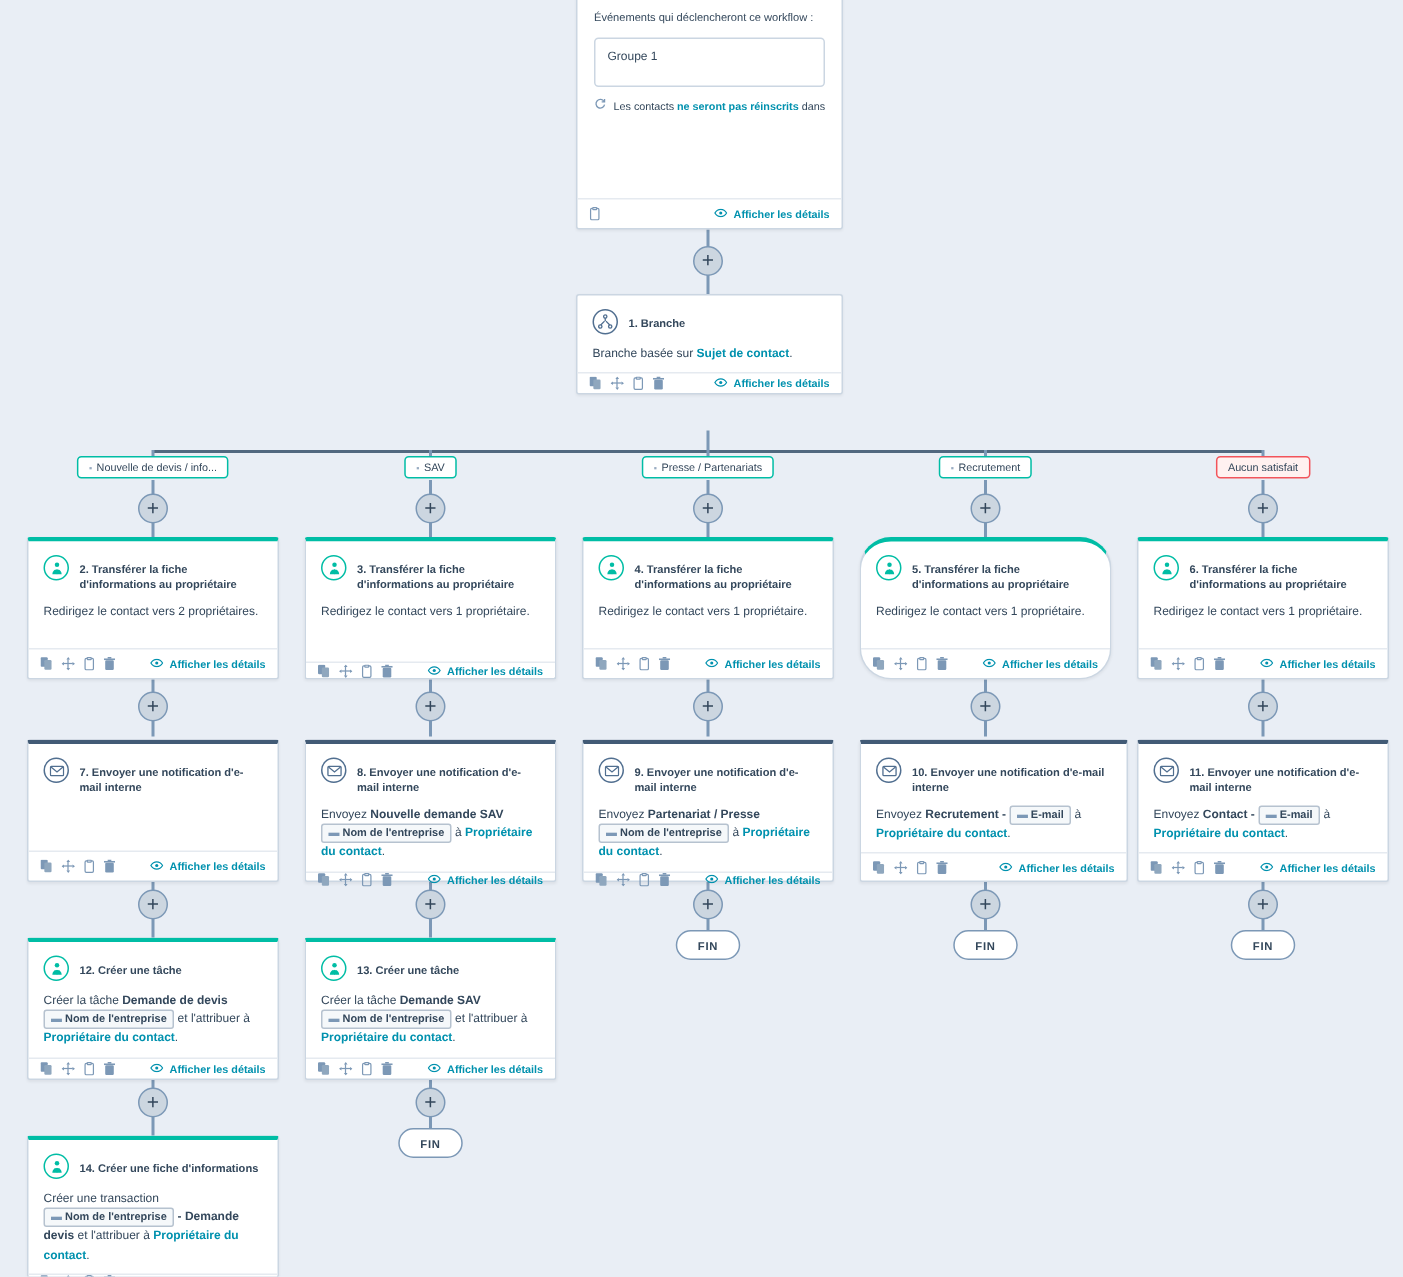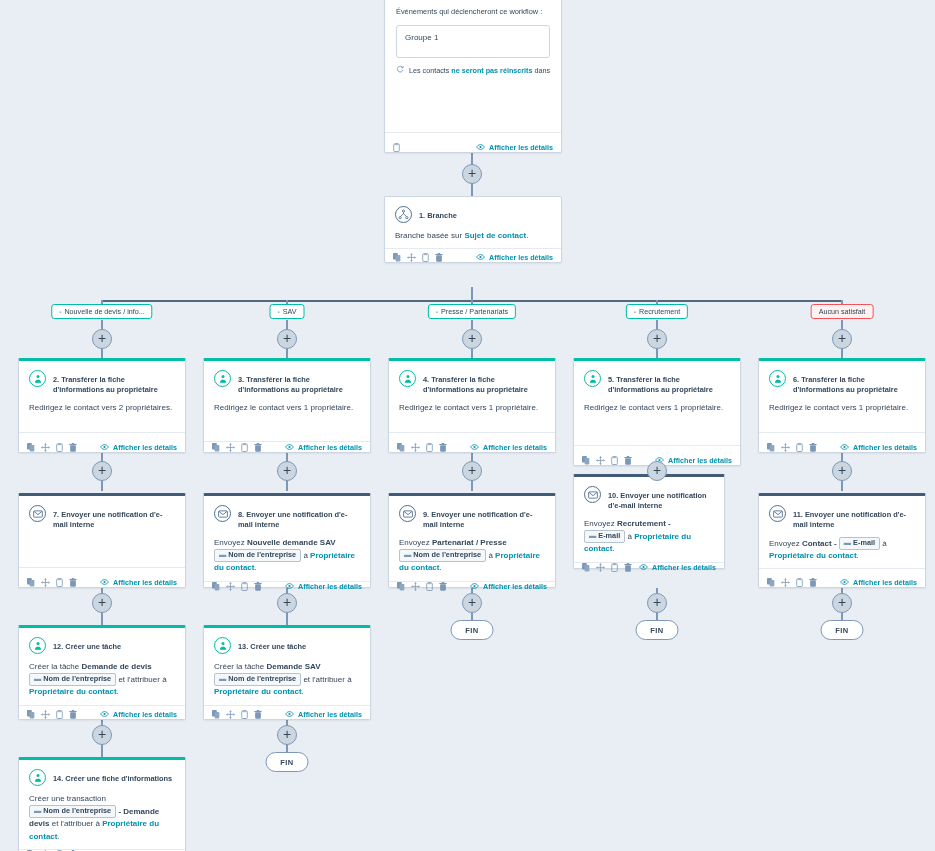--- a/index.html
+++ b/index.html
@@ -56,21 +56,21 @@
     width: 17px; height: 17px; min-width: 17px; border-radius: 50%;
     border: 1.5px solid #00bda5; display: flex; align-items: center;
     justify-content: center; background: #fff;
   }
   .ico-circle.blue { border-color: #516f90; }
   .ico-circle svg { display: block; }
 
   
   .card-foot {
     height: 20px; border-top: 1px solid #e5eaf0;
-    display: flex; align-items: flex-end; padding: 0 8px;
+    display: flex; align-items: center; padding: 0 8px;
     justify-content: space-between;
   }
   .foot-icons { display: flex; gap: 6px; align-items: center; }
   .foot-icons svg { display: block; }
   .foot-link {
     display: flex; align-items: center; gap: 4px;
     color: #0091ae; font-size: 7.2px; font-weight: bold; cursor: pointer;
   }
 
   
@@ -379,21 +379,21 @@
         </div>
         <div class="foot-link">
           <span><svg width="9" height="6" viewBox="0 0 12 8" fill="none" stroke="#0091ae" stroke-width="1.1">
               <path d="M.8 4S2.8.8 6 .8 11.2 4 11.2 4 9.2 7.2 6 7.2.8 4 .8 4z"></path>
               <circle cx="6" cy="4" r="1.4" fill="#0091ae" stroke="none"></circle>
             </svg></span>
           <span>Afficher les détails</span>
         </div>
       </div>
     </div>
-    <div class="card topbar-green" style="left: 573px; top: 358px; width: 168px; height: 108px;">
+    <div class="card topbar-green" style="left: 573px; top: 358px; width: 168px; height: 95px; border-radius: 21px;">
       <div class="card-body">
         <div class="card-head">
           <div class="ico-circle">
             <svg width="10" height="10" viewBox="0 0 16 16" fill="#00bda5">
               <circle cx="8" cy="4" r="2.4"></circle>
               <path d="M3 14c0-3 2.2-5 5-5s5 2 5 5z"></path>
               <rect x="5.2" y="9.5" width="1" height="4"></rect>
               <rect x="7.5" y="9" width="1" height="5"></rect>
               <rect x="9.8" y="9.5" width="1" height="4"></rect>
             </svg>
@@ -649,21 +649,21 @@
         </div>
         <div class="foot-link">
           <span><svg width="9" height="6" viewBox="0 0 12 8" fill="none" stroke="#0091ae" stroke-width="1.1">
               <path d="M.8 4S2.8.8 6 .8 11.2 4 11.2 4 9.2 7.2 6 7.2.8 4 .8 4z"></path>
               <circle cx="6" cy="4" r="1.4" fill="#0091ae" stroke="none"></circle>
             </svg></span>
           <span>Afficher les détails</span>
         </div>
       </div>
     </div>
-    <div class="card topbar-blue" style="left: 573px; top: 474px; width: 152px; height: 95px;">
+    <div class="card topbar-blue" style="left: 573px; top: 493px; width: 179px; height: 95px;">
       <div class="card-body">
         <div class="card-head">
           <div class="ico-circle blue">
             <svg width="10" height="8" viewBox="0 0 16 12" fill="none" stroke="#516f90" stroke-width="1.4">
               <rect x="1" y="1" width="14" height="10" rx="1"></rect>
               <path d="M1.6 1.8 8 7 14.4 1.8"></path>
             </svg>
           </div>
           <div class="card-title">10. Envoyer une notification d'e-mail interne</div>
         </div>

